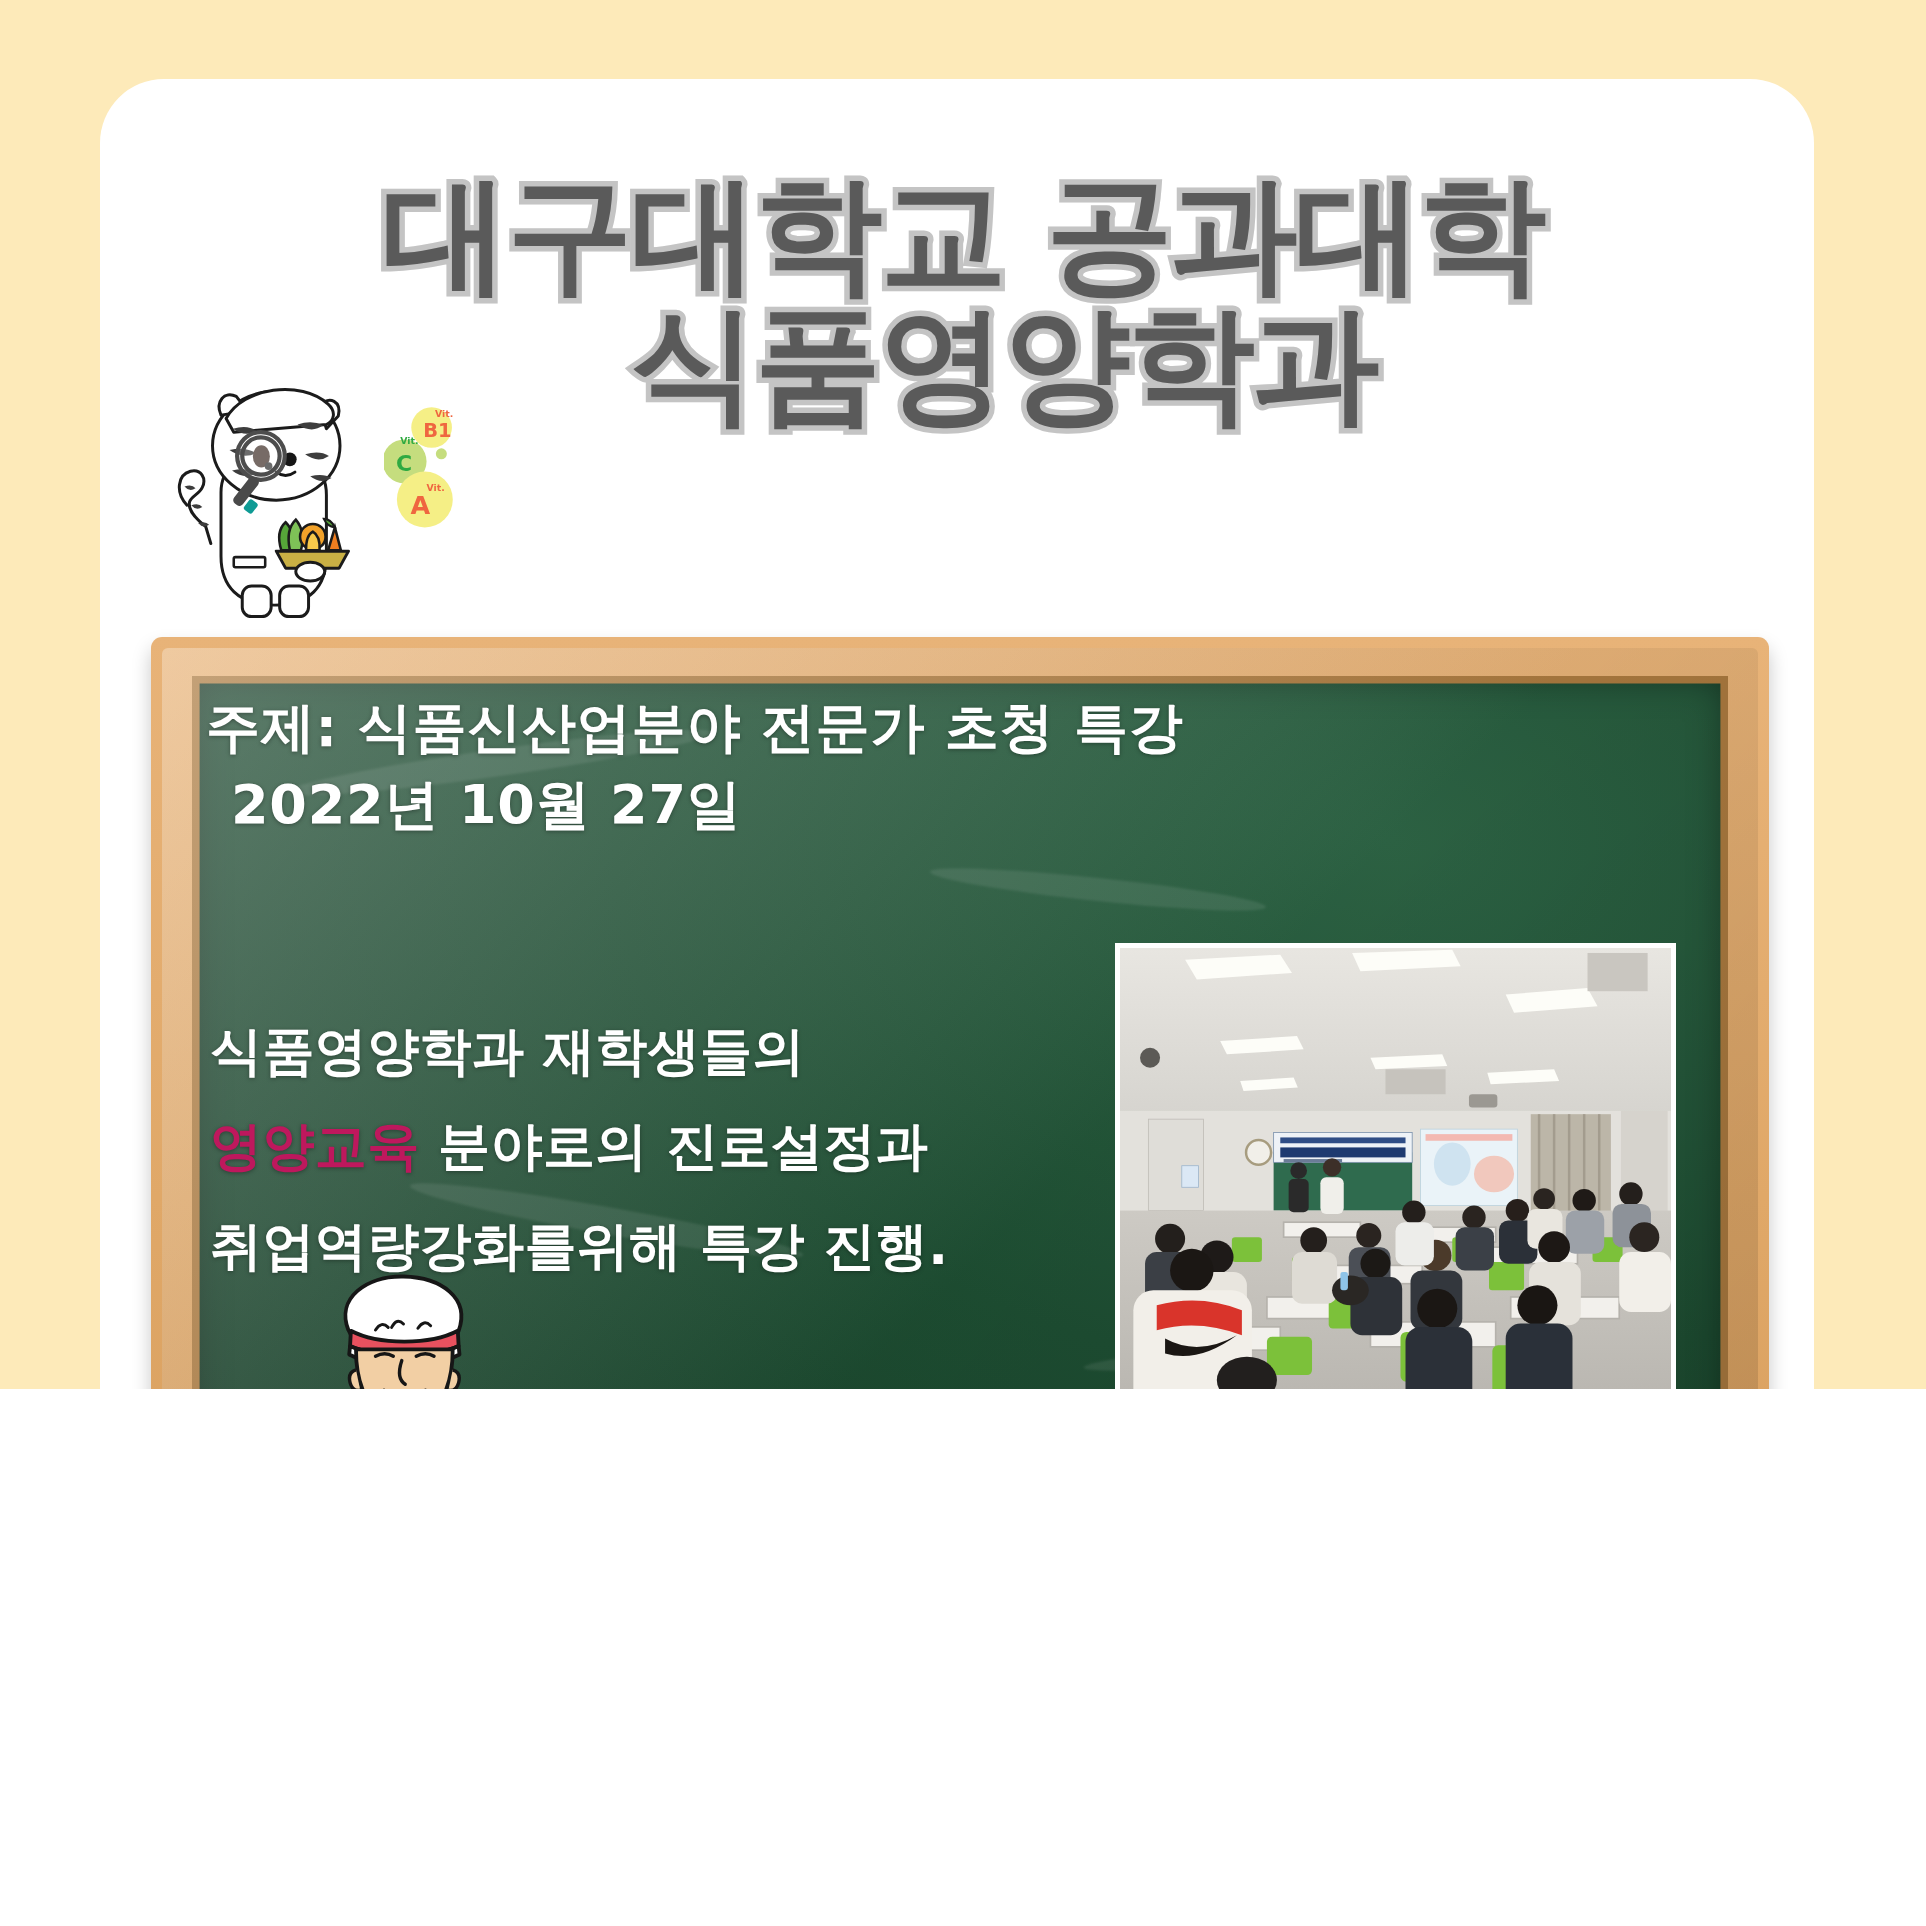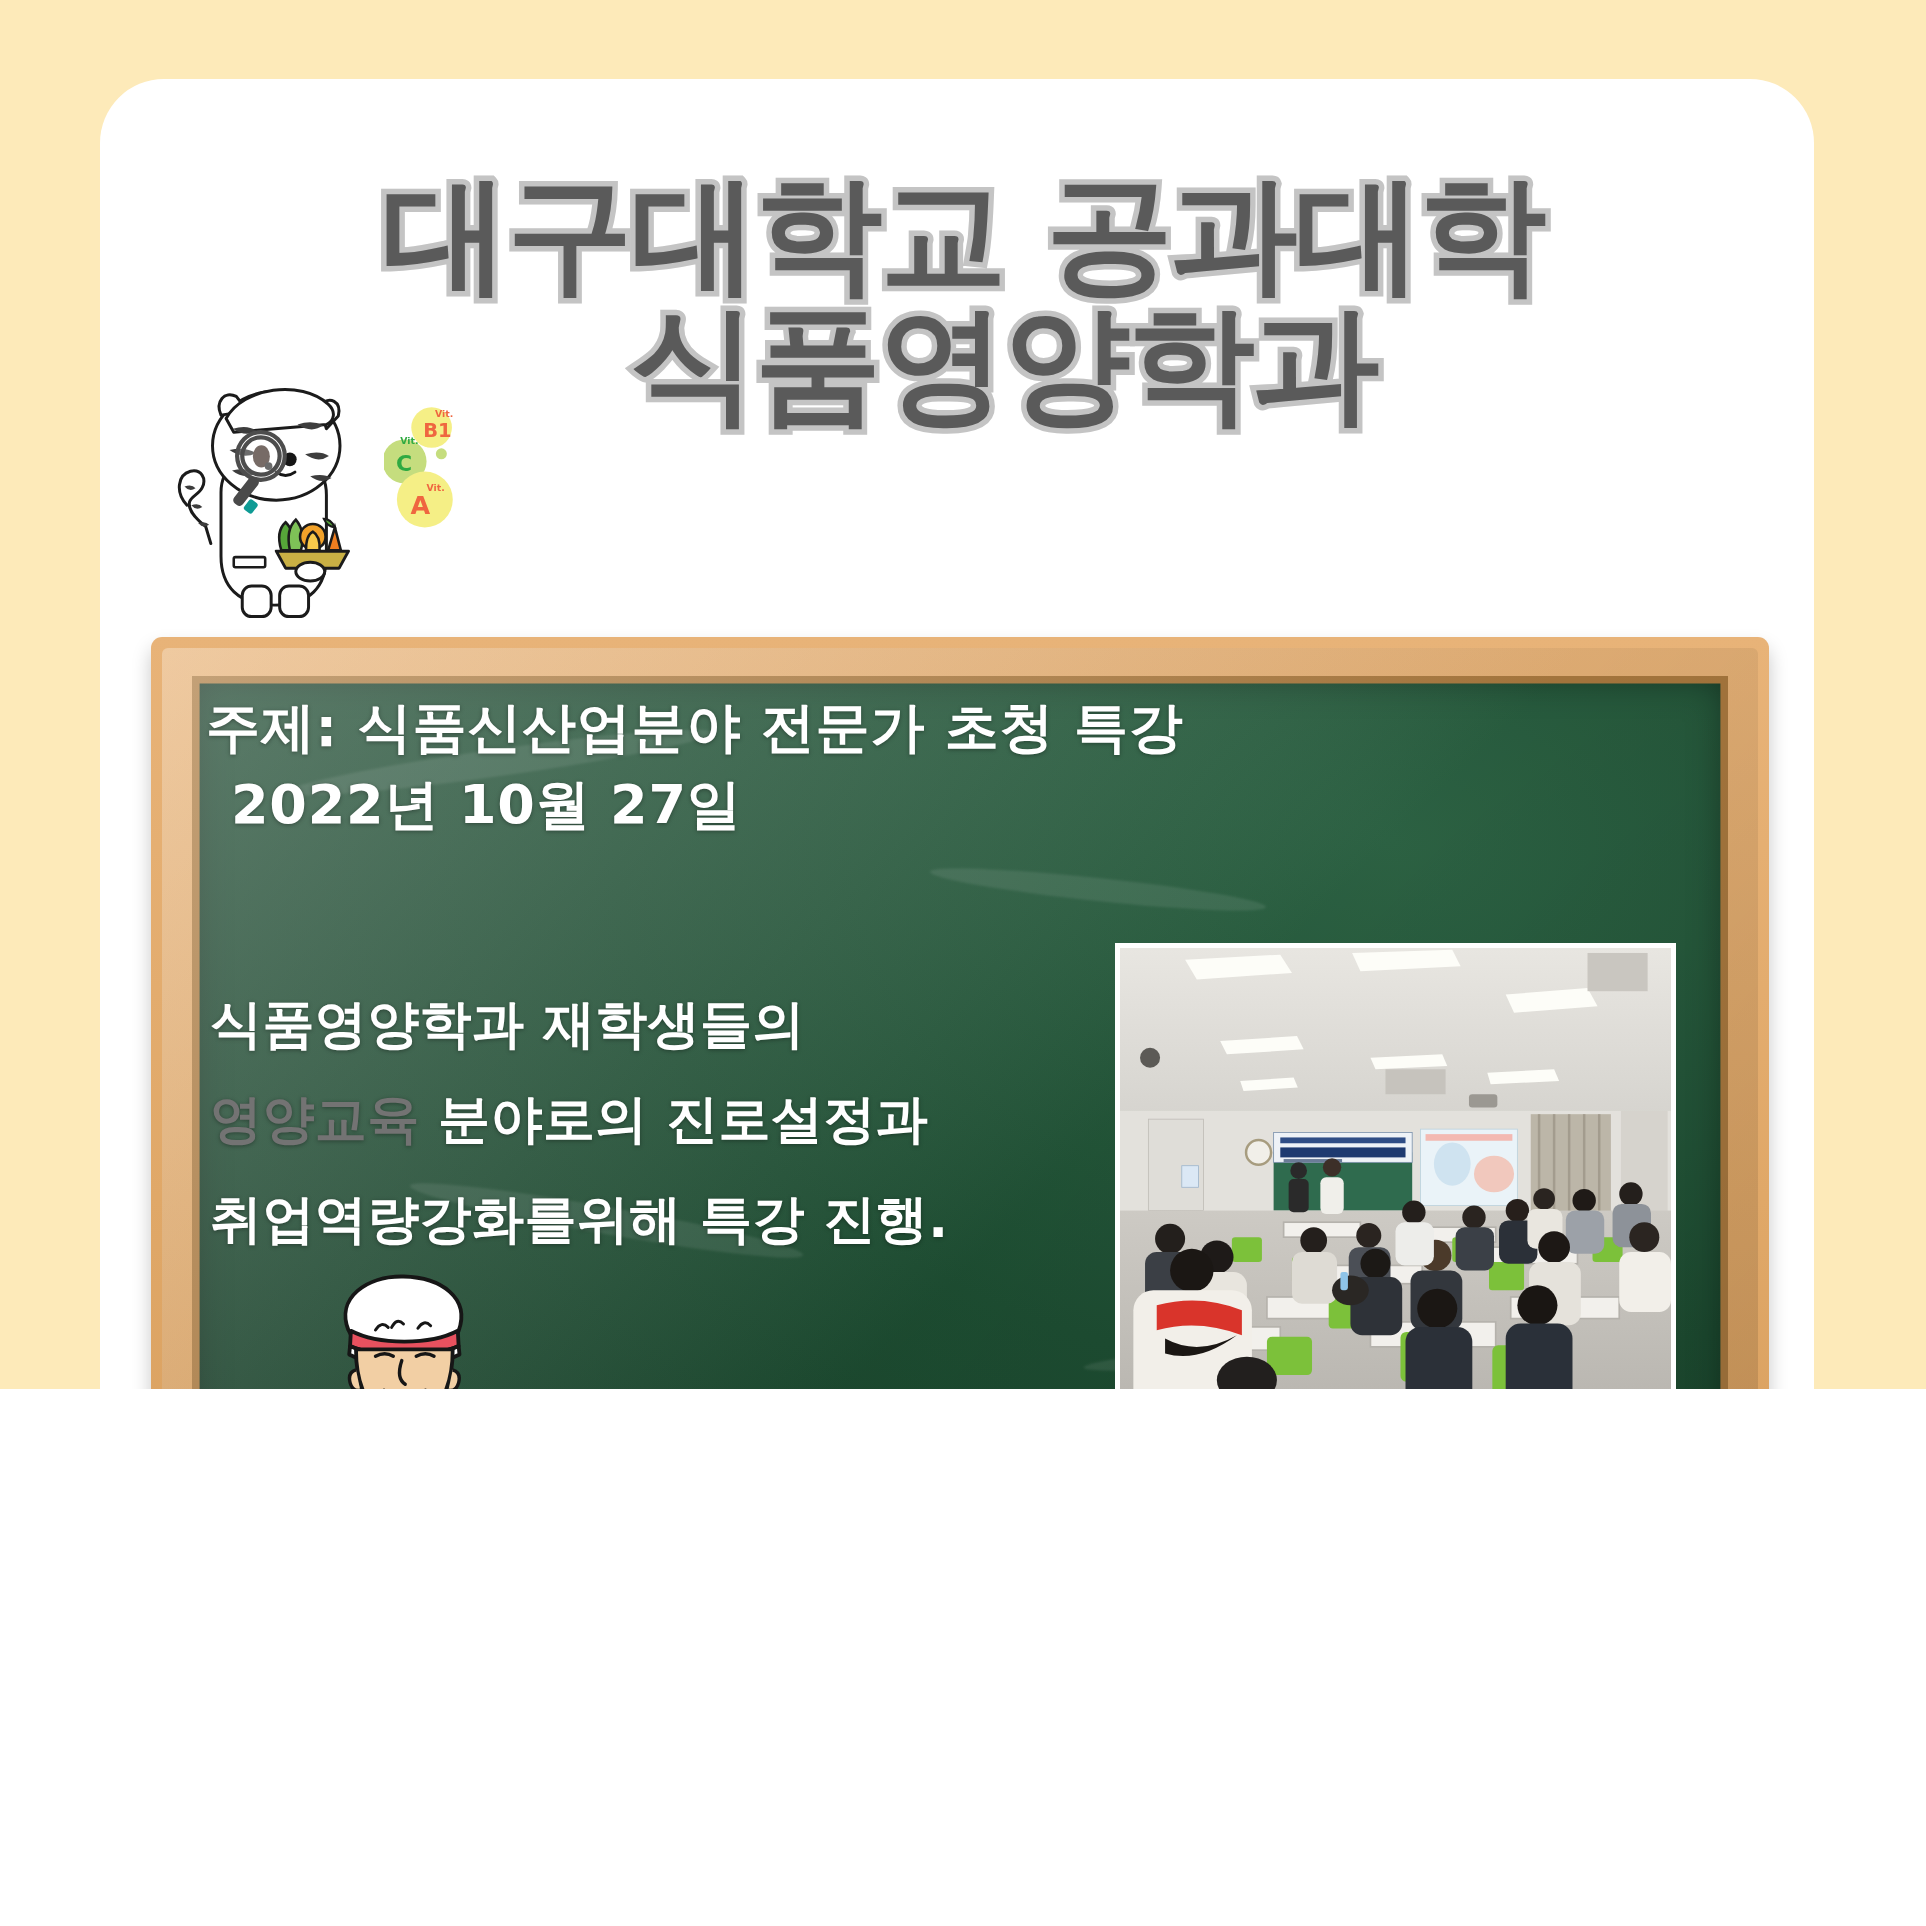--- a/index.html
+++ b/index.html
@@ -130,25 +130,25 @@
     font-family: "DejaVu Sans", sans-serif;
     font-weight: 700;
     white-space: nowrap;
     text-shadow: 0 1.3px 4.2px rgba(0,0,0,0.35);
     padding-left: 6px;
   }
   .topic      { left: 200px; top: 692px; font-size: 54px; letter-spacing: 0.8px; }
   .date       { left: 225px; top: 769px; font-size: 54px; letter-spacing: 0.8px; }
   .speaker    { left: 1149px; top: 843px; font-size: 44px; color: #f7e7b2; letter-spacing: 0.4px; }
 
-  .body-line  { left: 204px; font-size: 52px; letter-spacing: 0.4px; }
+  .body-line  { left: 204px; font-size: 52px; letter-spacing: 0.4px; margin-top: 27px; }
   .bl1 { top: 990px; }
   .bl2 { top: 1085px; }
   .bl3 { top: 1185px; }
-  .hl  { color: #737373; }
+  .hl  { color: #be185d; }
 
   .footnote {
     left: 760px; top: 1465px;
     font-size: 42px;
     color: #d4d4d4;
     font-weight: 700;
     letter-spacing: 0.4px;
   }
 
   

